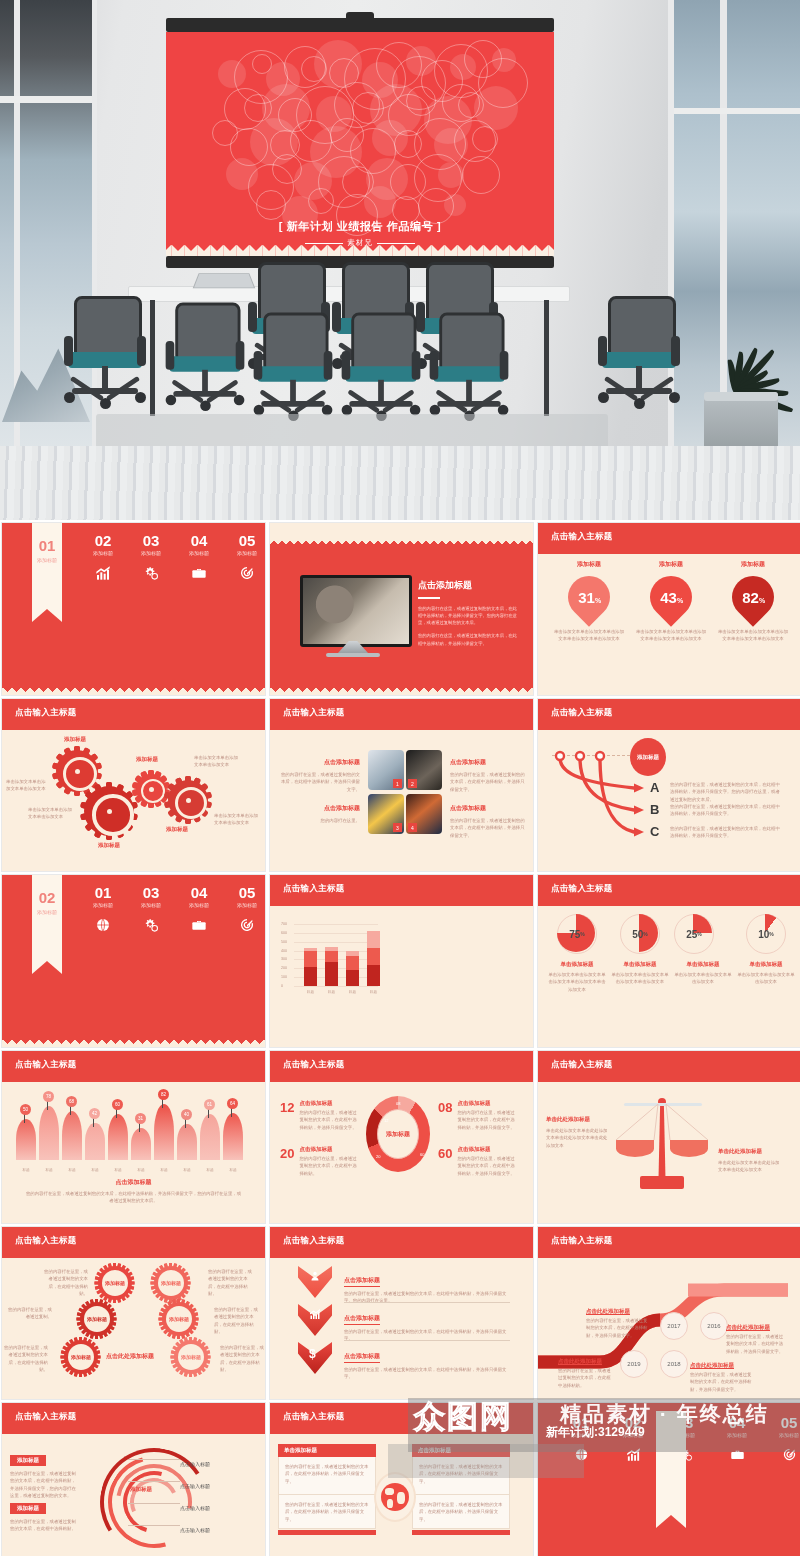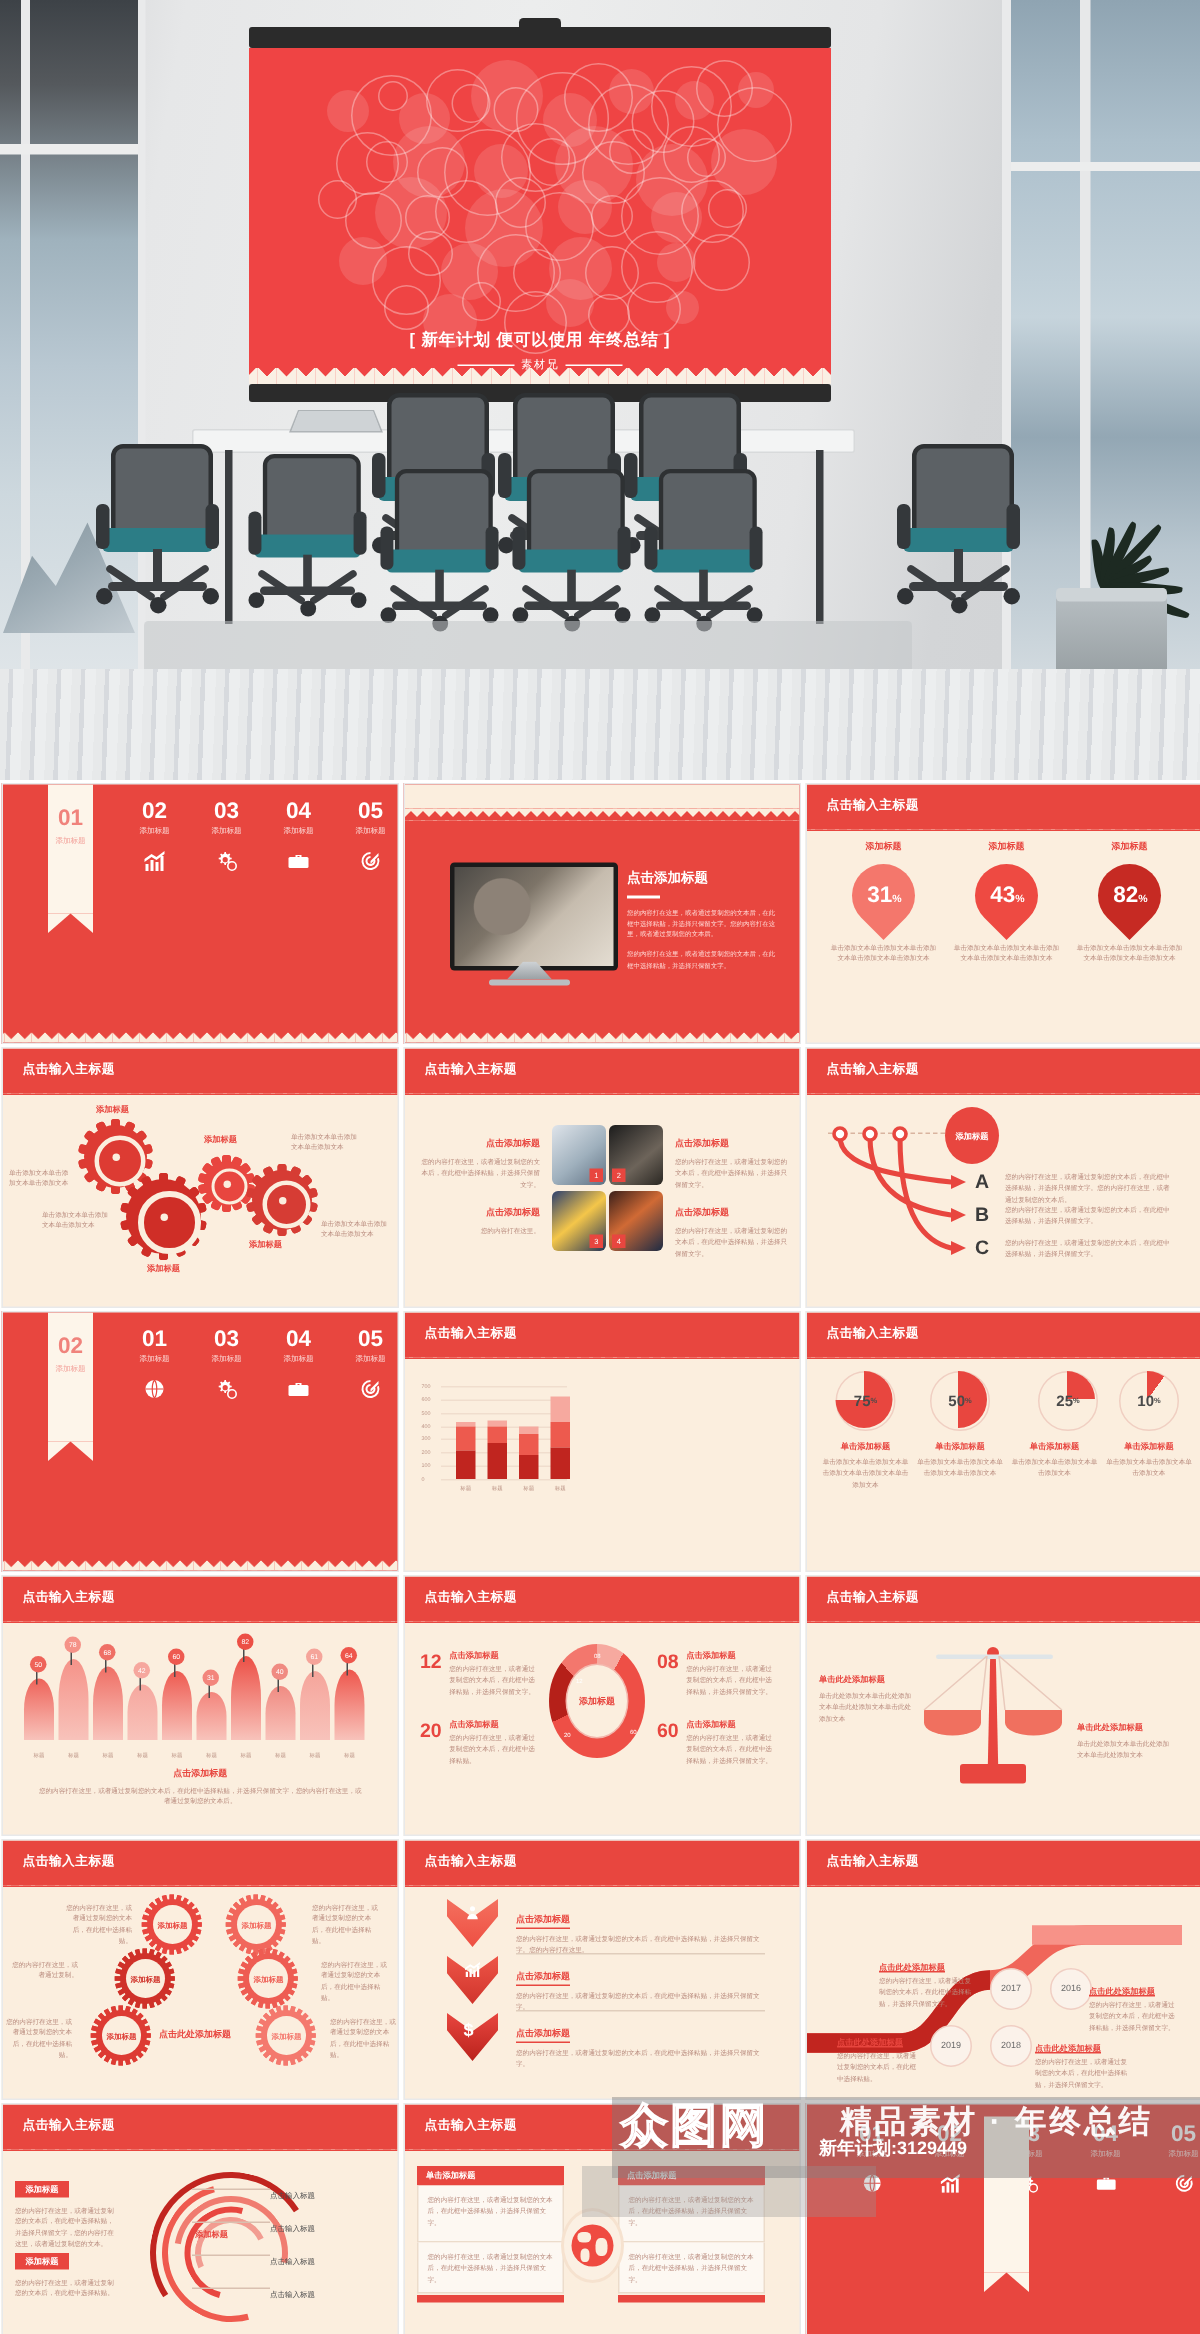--- a/index.html
+++ b/index.html
@@ -215,21 +215,21 @@
           <div class="bub" style="left:90px;top:158px;width:28px;height:28px;border:1px solid rgba(255,255,255,.35);"></div>
           <div class="bub" style="left:116px;top:164px;width:36px;height:36px;background:rgba(255,255,255,.13);"></div>
           <div class="bub" style="left:142px;top:156px;width:24px;height:24px;border:1px solid rgba(255,255,255,.35);"></div>
           <div class="bub" style="left:170px;top:162px;width:40px;height:40px;border:1px solid rgba(255,255,255,.35);"></div>
           <div class="bub" style="left:198px;top:154px;width:32px;height:32px;background:rgba(255,255,255,.13);"></div>
           <div class="bub" style="left:226px;top:164px;width:26px;height:26px;border:1px solid rgba(255,255,255,.35);"></div>
           <div class="bub" style="left:252px;top:156px;width:34px;height:34px;border:1px solid rgba(255,255,255,.35);"></div>
           <div class="bub" style="left:278px;top:162px;width:22px;height:22px;background:rgba(255,255,255,.13);"></div>
         </div>
       <div class="title-cover">
-        <div class="cover-title">[ 新年计划 便可以使用 年终总结 ]</div>
+        <div class="cover-title">[ 新年计划 业绩报告 作品编号 ]</div>
         <div class="cover-sub">
           <span class="ln"></span><span>素材兄</span><span class="ln"></span>
         </div>
       </div>
       <div class="zig"></div>
     </div>
     <div class="screen-bot"></div>
   </div>
 
   <div class="tbl"></div>
@@ -768,21 +768,21 @@
       <div style="display:flex;justify-content:center">
         <div class="pieC">
           <div class="pieV" style="background:conic-gradient(#e8463f 0 180deg, transparent 180deg 360deg)"></div>
           <div class="pieT">50<span style="font-size:5px">%</span></div>
         </div>
           </div>
       <div class="h3" style="font-size:5.5px;margin-top:7px">单击添加标题</div>
       <div class="txt" style="margin-top:3px">单击添加文本单击添加文本单击添加文本单击添加文本</div>
         </div>
         <div style="position:absolute;left:136px;top:8px;width:58px;text-align:center">
-      <div style="display:flex;justify-content:flex-end">
+      <div style="display:flex;justify-content:flex-start">
         <div class="pieC">
           <div class="pieV" style="background:conic-gradient(#e8463f 0 90deg, transparent 90deg 360deg)"></div>
           <div class="pieT">25<span style="font-size:5px">%</span></div>
         </div>
           </div>
       <div class="h3" style="font-size:5.5px;margin-top:7px">单击添加标题</div>
       <div class="txt" style="margin-top:3px">单击添加文本单击添加文本单击添加文本</div>
         </div>
         <div style="position:absolute;left:199px;top:8px;width:58px;text-align:center">
       <div style="display:flex;justify-content:center">

